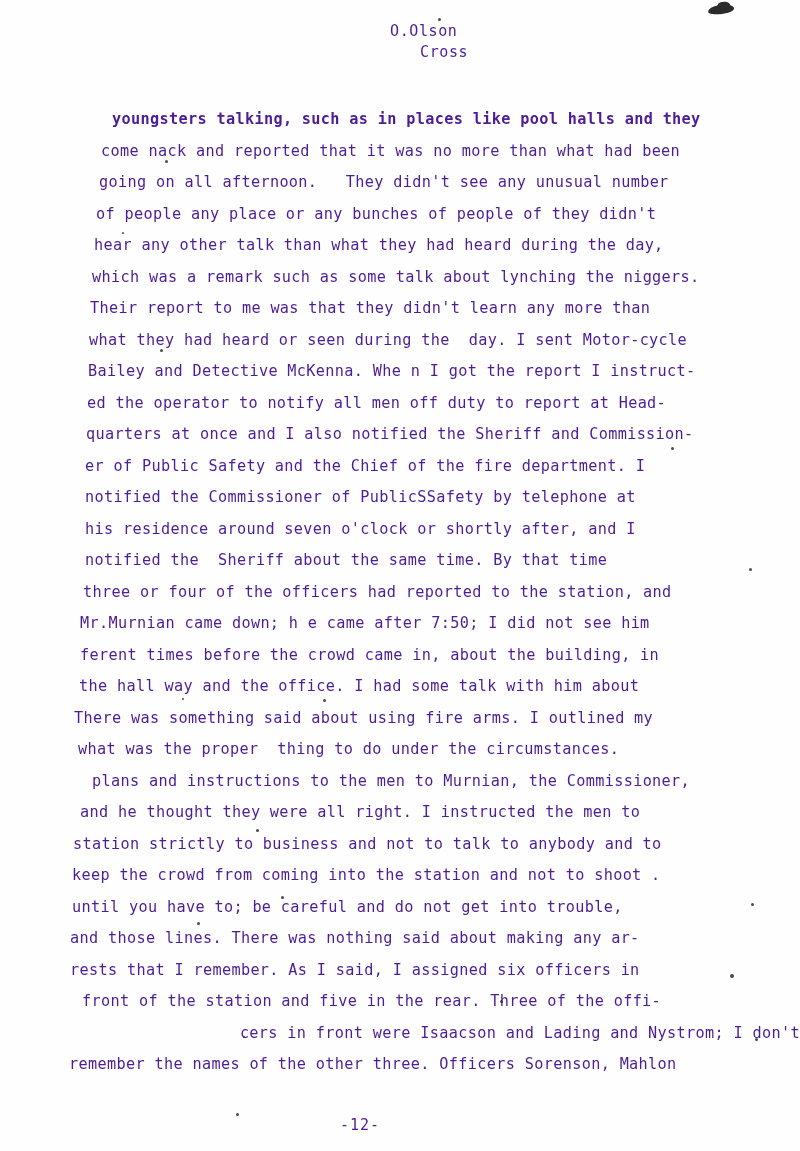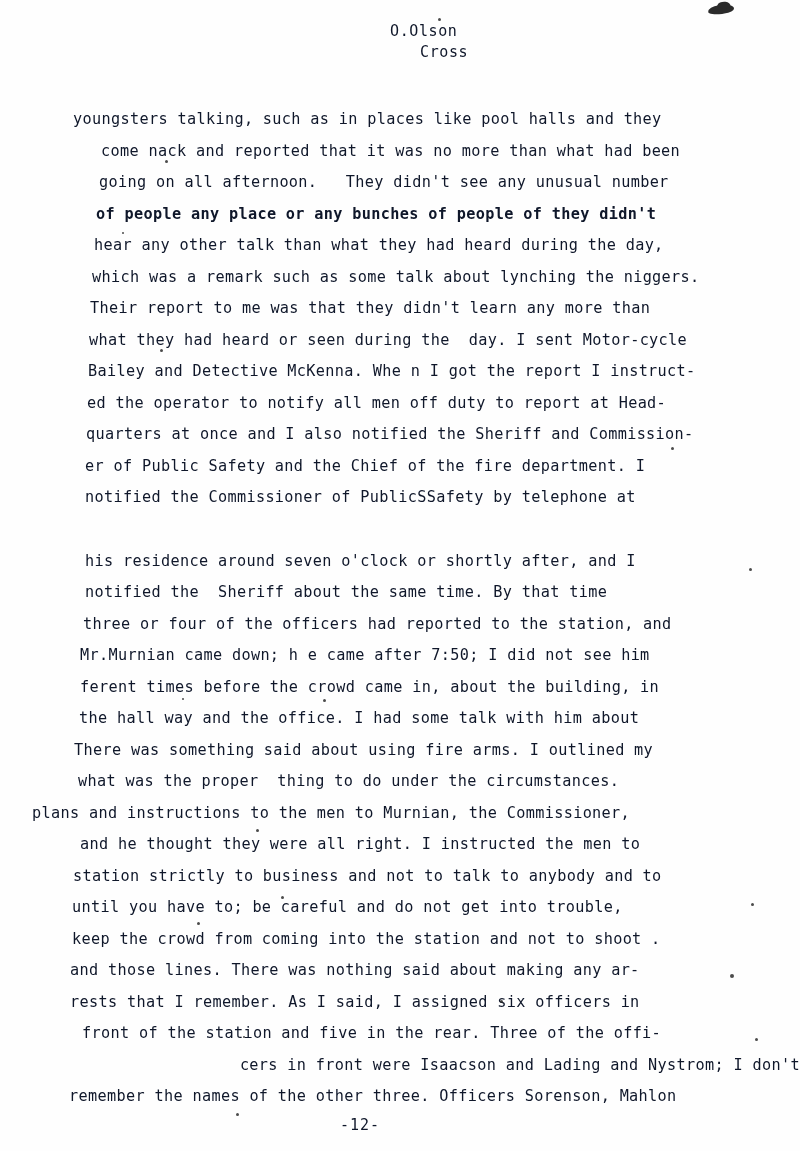--- a/index.html
+++ b/index.html
@@ -9,21 +9,21 @@
     background: #ffffff;
   }
 
   .page {
     position: relative;
     width: 800px;
     height: 1151px;
     background: #fefefe;
     overflow: hidden;
     font-family: "DejaVu Sans Mono", "Liberation Mono", monospace;
-    color: #0f172a;
+    color: #4c1d95;
   }
 
   
   .corner-smudge {
     position: absolute;
     top: 5px;
     left: 708px;
     width: 26px;
     height: 9px;
     background: #1a1a1a;
@@ -98,46 +98,46 @@
 <div class="page">
 
   <div class="corner-smudge"></div>
 
   <div class="caption">
     <span class="line-1">O.Olson</span>
     <span class="line-2">Cross</span>
   </div>
 
   <div class="body-text">
-      <span class="line" style="padding-left: 73px;">youngsters talking, such as in places like pool halls and they</span>
+      <span class="line" style="padding-left: 112px; font-weight: bold;">youngsters talking, such as in places like pool halls and they</span>
       <span class="line" style="padding-left: 101px;">come nack and reported that it was no more than what had been</span>
       <span class="line" style="padding-left: 99px;">going on all afternoon.   They didn't see any unusual number</span>
-      <span class="line" style="padding-left: 96px; font-weight: bold;">of people any place or any bunches of people of they didn't</span>
+      <span class="line" style="padding-left: 96px;">of people any place or any bunches of people of they didn't</span>
       <span class="line" style="padding-left: 94px;">hear any other talk than what they had heard during the day,</span>
       <span class="line" style="padding-left: 92px;">which was a remark such as some talk about lynching the niggers.</span>
       <span class="line" style="padding-left: 90px;">Their report to me was that they didn't learn any more than</span>
       <span class="line" style="padding-left: 89px;">what they had heard or seen during the  day. I sent Motor-cycle</span>
       <span class="line" style="padding-left: 88px;">Bailey and Detective McKenna. Whe n I got the report I instruct-</span>
       <span class="line" style="padding-left: 87px;">ed the operator to notify all men off duty to report at Head-</span>
       <span class="line" style="padding-left: 86px;">quarters at once and I also notified the Sheriff and Commission-</span>
       <span class="line" style="padding-left: 85px;">er of Public Safety and the Chief of the fire department. I</span>
       <span class="line" style="padding-left: 85px;">notified the Commissioner of PublicSSafety by telephone at</span>
-      <span class="line" style="padding-left: 85px; margin-top: 32px;">his residence around seven o'clock or shortly after, and I</span>
+      <span class="line" style="padding-left: 85px;">his residence around seven o'clock or shortly after, and I</span>
       <span class="line" style="padding-left: 85px;">notified the  Sheriff about the same time. By that time</span>
       <span class="line" style="padding-left: 83px;">three or four of the officers had reported to the station, and</span>
       <span class="line" style="padding-left: 80px;">Mr.Murnian came down; h e came after 7:50; I did not see him</span>
       <span class="line" style="padding-left: 80px;">ferent times before the crowd came in, about the building, in</span>
       <span class="line" style="padding-left: 79px;">the hall way and the office. I had some talk with him about</span>
       <span class="line" style="padding-left: 74px;">There was something said about using fire arms. I outlined my</span>
       <span class="line" style="padding-left: 78px;">what was the proper  thing to do under the circumstances.</span>
-      <span class="line" style="padding-left: 32px;">plans and instructions to the men to Murnian, the Commissioner,</span>
+      <span class="line" style="padding-left: 92px;">plans and instructions to the men to Murnian, the Commissioner,</span>
       <span class="line" style="padding-left: 80px;">and he thought they were all right. I instructed the men to</span>
       <span class="line" style="padding-left: 73px;">station strictly to business and not to talk to anybody and to</span>
+      <span class="line" style="padding-left: 72px;">keep the crowd from coming into the station and not to shoot .</span>
       <span class="line" style="padding-left: 72px;">until you have to; be careful and do not get into trouble,</span>
-      <span class="line" style="padding-left: 72px;">keep the crowd from coming into the station and not to shoot .</span>
       <span class="line" style="padding-left: 70px;">and those lines. There was nothing said about making any ar-</span>
       <span class="line" style="padding-left: 70px;">rests that I remember. As I said, I assigned six officers in</span>
       <span class="line" style="padding-left: 82px;">front of the station and five in the rear. Three of the offi-</span>
       <span class="line" style="padding-left: 110px; text-align: right;">cers in front were Isaacson and Lading and Nystrom; I don't</span>
       <span class="line" style="padding-left: 69px;">remember the names of the other three. Officers Sorenson, Mahlon</span>
     </div>
 
   <div class="page-number">-12-</div>
 
 <div class="speck" style="left: 165px; top: 160px; width: 3px; height: 3px;"></div>

